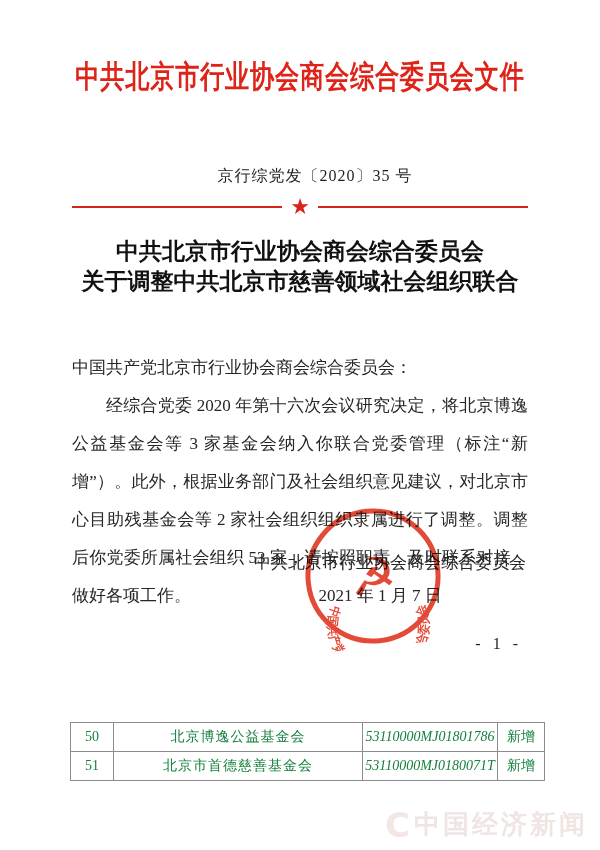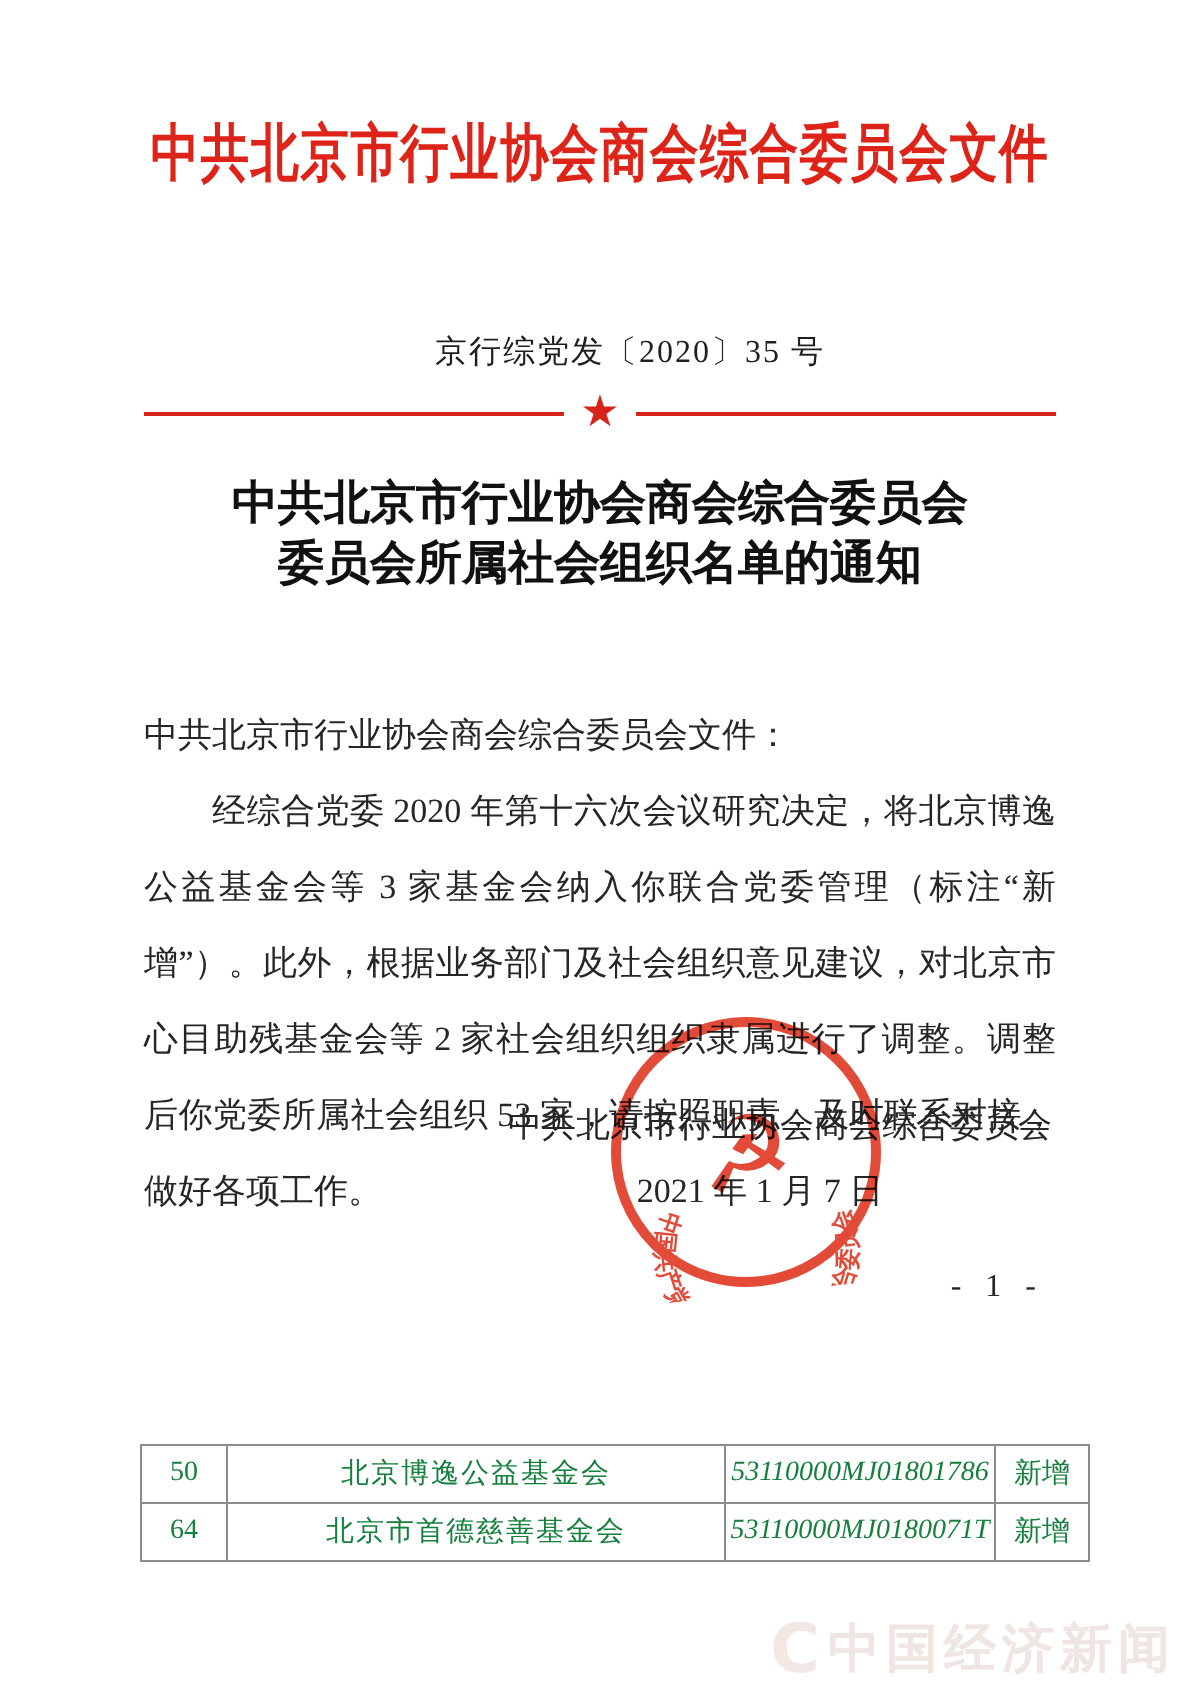--- a/index.html
+++ b/index.html
@@ -133,25 +133,25 @@
   <div class="doc-number">京行综党发〔2020〕35 号</div>
 
   <div class="red-rule">
     <div class="line"></div>
     <span class="star">★</span>
     <div class="line"></div>
   </div>
 
   <div class="doc-title">
     <div>中共北京市行业协会商会综合委员会</div>
-    <div>委员会所属社会组织名单的通知</div>
+    <div>关于调整中共北京市慈善领域社会组织联合</div>
   </div>
 
   <div class="body-text">
-    <p>中共北京市行业协会商会综合委员会文件：</p>
+    <p>中国共产党北京市行业协会商会综合委员会：</p>
     <p class="indent">经综合党委 2020 年第十六次会议研究决定，将北京博逸公益基金会等 3 家基金会纳入你联合党委管理（标注“新增”）。此外，根据业务部门及社会组织意见建议，对北京市心目助残基金会等 2 家社会组织组织隶属进行了调整。调整后你党委所属社会组织 53 家，请按照职责，及时联系对接，做好各项工作。</p>
   </div>
 
   <div class="sig-org">中共北京市行业协会商会综合委员会</div>
   <div class="sig-date">2021 年 1 月 7 日</div>
 
   <svg class="seal" width="142" height="142" viewBox="0 0 142 142">
     <circle cx="71" cy="71" r="65" fill="none" stroke="#e03b27" stroke-width="5"></circle>
     <path id="sealArc" d="M 27.7,96 A 50 50 0 1 0 114.3,96" fill="none"></path>
     <text fill="#e03b27" font-size="12.5" font-weight="bold" font-family="Liberation Serif, DejaVu Serif, serif">
@@ -164,21 +164,21 @@
 
   <table class="org-table">
     <tbody>
       <tr>
         <td class="c1">50</td>
         <td class="c2">北京博逸公益基金会</td>
         <td class="c3">53110000MJ01801786</td>
         <td class="c4">新增</td>
       </tr>
       <tr>
-        <td class="c1">64</td>
+        <td class="c1">51</td>
         <td class="c2">北京市首德慈善基金会</td>
         <td class="c3">53110000MJ0180071T</td>
         <td class="c4">新增</td>
       </tr>
     </tbody>
   </table>
 
   <div class="watermark">
     <span class="wm-logo">C</span>
     <span class="wm-text">中国经济新闻</span>

